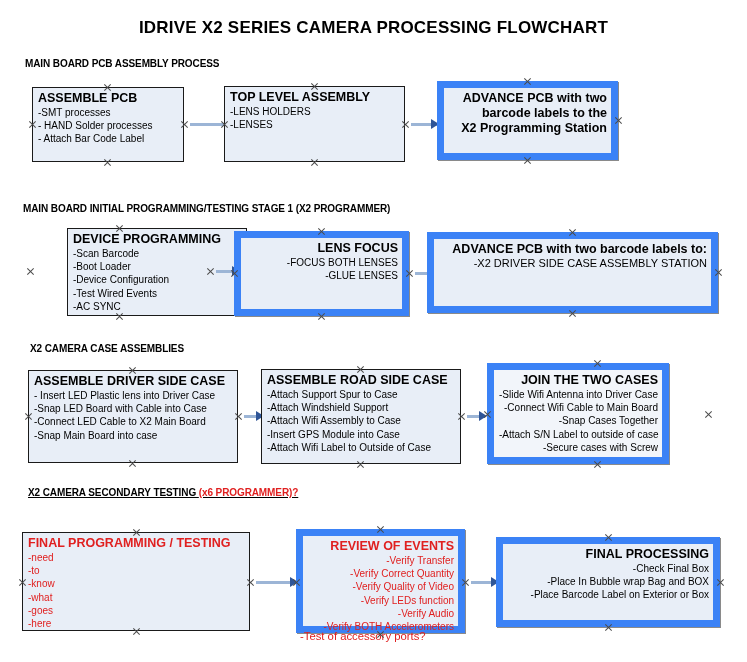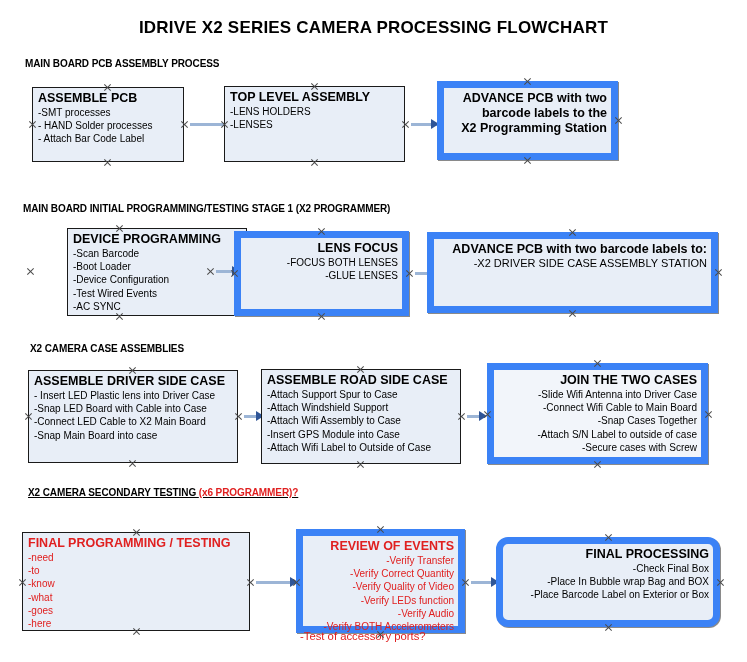--- a/index.html
+++ b/index.html
@@ -235,21 +235,21 @@
     <div class="box-line">-Insert GPS Module into Case</div>
     <div class="box-line">-Attach Wifi Label to Outside of Case</div>
   </div>
   <div class="handle" style="left:356px; top:365px;"></div>
   <div class="handle" style="left:356px; top:460px;"></div>
   <div class="handle" style="left:457px; top:412px;"></div>
 
   <div class="arrow" style="left:467px; top:415px; width:18px;"></div>
   <div class="arrow-head" style="left:479px; top:411px;"></div>
 
-  <div class="box plain-white shadowed" style="left:487px; top:363px; width:221px; height:101px;">
+  <div class="box plain-white shadowed" style="left:487px; top:363px; width:182px; height:101px;">
     <div class="box-title">JOIN THE TWO CASES</div>
     <div class="box-line">-Slide Wifi Antenna into Driver Case</div>
     <div class="box-line">-Connect Wifi Cable to Main Board</div>
     <div class="box-line">-Snap Cases Together</div>
     <div class="box-line">-Attach S/N Label to outside of case</div>
     <div class="box-line">-Secure cases with Screw</div>
   </div>
   <div class="handle" style="left:593px; top:359px;"></div>
   <div class="handle" style="left:593px; top:460px;"></div>
   <div class="handle" style="left:483px; top:410px;"></div>
@@ -287,21 +287,21 @@
   </div>
   <div class="overflow-line" style="left:300px; top:630px;">-Test of accessory ports?</div>
   <div class="handle" style="left:376px; top:525px;"></div>
   <div class="handle" style="left:376px; top:630px;"></div>
   <div class="handle" style="left:292px; top:578px;"></div>
   <div class="handle" style="left:461px; top:578px;"></div>
 
   <div class="arrow" style="left:471px; top:581px; width:26px;"></div>
   <div class="arrow-head" style="left:491px; top:577px;"></div>
 
-  <div class="box shadowed" style="left:496px; top:537px; width:224px; height:90px;border-radius:12px;">
+  <div class="box shadowed" style="left:496px; top:537px; width:224px; height:90px;">
     <div class="box-title">FINAL PROCESSING</div>
     <div class="box-line"> -Check Final Box</div>
     <div class="box-line">-Place In Bubble wrap Bag and BOX</div>
     <div class="box-line">-Place Barcode Label on Exterior or Box</div>
   </div>
   <div class="handle" style="left:604px; top:533px;"></div>
   <div class="handle" style="left:604px; top:623px;"></div>
   <div class="handle" style="left:716px; top:578px;"></div>
 
 </div>

